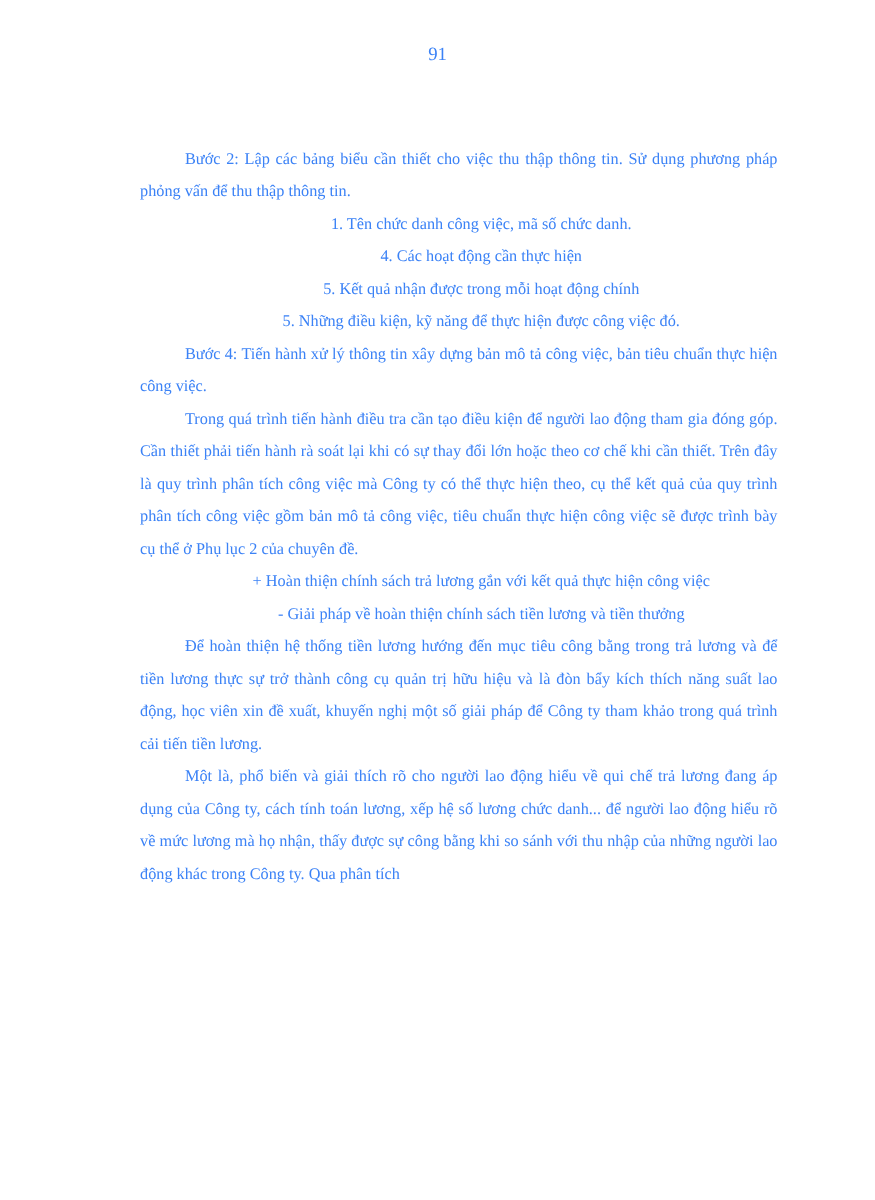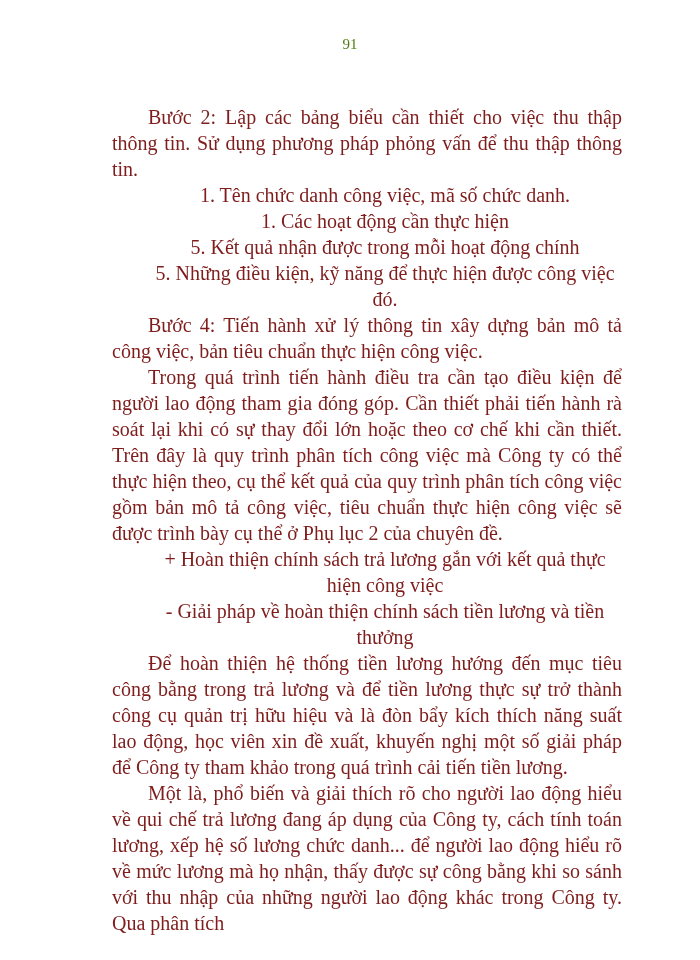--- a/index.html
+++ b/index.html
@@ -16,51 +16,51 @@
     color: #151515;
     overflow: hidden;
   }
   .page-number {
     position: absolute;
     top: 36px;
     left: 0;
     width: 100%;
     text-align: center;
     font-size: 15px;
-    color: #4d7c0f;
+    color: #3b82f6;
   }
   .content {
     position: absolute;
-    top: 104px;
+    top: 114px;
     left: 112px;
     width: 510px;
-    font-size: 20px;
+    font-size: 13px;
     line-height: 26px;
     text-align: justify;
-    color: #7f1d1d;
+    color: #3b82f6;
   }
   .content p { margin: 0; }
   
   p.indent { text-indent: 36px; }
   
   p.hang {
     padding-left: 36px;
     text-align: center;
   }
 </style>
 </head>
 <body>
 
 <div class="page">
   <div class="page-number">91</div>
 
   <div class="content">
     <p class="indent">Bước 2: Lập các bảng biểu cần thiết cho việc thu thập thông tin. Sử dụng phương pháp phỏng vấn để thu thập thông tin.</p>
     <p class="hang">1. Tên chức danh công việc, mã số chức danh.</p>
-    <p class="hang">1. Các hoạt động cần thực hiện</p>
+    <p class="hang">4. Các hoạt động cần thực hiện</p>
     <p class="hang">5. Kết quả nhận được trong mỗi hoạt động chính</p>
     <p class="hang">5. Những điều kiện, kỹ năng để thực hiện được công việc đó.</p>
     <p class="indent">Bước 4: Tiến hành xử lý thông tin xây dựng bản mô tả công việc, bản tiêu chuẩn thực hiện công việc.</p>
     <p class="indent">Trong quá trình tiến hành điều tra cần tạo điều kiện để người lao động tham gia đóng góp. Cần thiết phải tiến hành rà soát lại khi có sự thay đổi lớn hoặc theo cơ chế khi cần thiết. Trên đây là quy trình phân tích công việc mà Công ty có thể thực hiện theo, cụ thể kết quả của quy trình phân tích công việc gồm bản mô tả công việc, tiêu chuẩn thực hiện công việc sẽ được trình bày cụ thể ở Phụ lục 2 của chuyên đề.</p>
     <p class="hang">+ Hoàn thiện chính sách trả lương gắn với kết quả thực hiện công việc</p>
     <p class="hang">- Giải pháp về hoàn thiện chính sách tiền lương và tiền thưởng</p>
     <p class="indent">Để hoàn thiện hệ thống tiền lương hướng đến mục tiêu công bằng trong trả lương và để tiền lương thực sự trở thành công cụ quản trị hữu hiệu và là đòn bẩy kích thích năng suất lao động, học viên xin đề xuất, khuyến nghị một số giải pháp để Công ty tham khảo trong quá trình cải tiến tiền lương.</p>
     <p class="indent">Một là, phổ biến và giải thích rõ cho người lao động hiểu về qui chế trả lương đang áp dụng của Công ty, cách tính toán lương, xếp hệ số lương chức danh... để người lao động hiểu rõ về mức lương mà họ nhận, thấy được sự công bằng khi so sánh với thu nhập của những người lao động khác trong Công ty. Qua phân tích</p>
   </div>
 </div>

